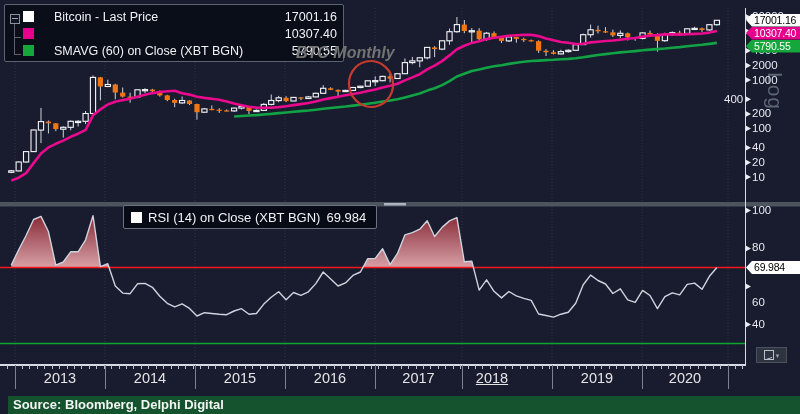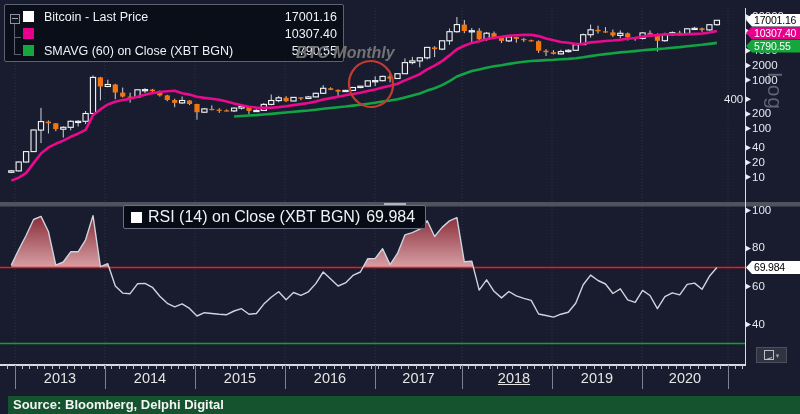--- a/index.html
+++ b/index.html
@@ -10,32 +10,32 @@
   
   .legend-main{position:absolute;left:4px;top:4px;width:340px;height:58px;
     background:rgba(9,13,24,0.92);border:1px solid #5a6372;border-radius:2px;
     box-sizing:border-box;z-index:6;}
   .tree{position:absolute;left:5px;top:6px;width:12px;height:46px;}
   .tbox{position:absolute;left:0;top:3px;width:8px;height:8px;border:1px solid #8a92a2;background:#11141f;}
   .tbox::after{content:"";position:absolute;left:1px;right:1px;top:3px;height:1px;background:#9aa2b2;}
   .tlv{position:absolute;left:4px;top:13px;width:1px;height:31px;background:#5a6272;}
   .tlh{position:absolute;left:5px;width:6px;height:1px;background:#5a6272;}
   .rows{position:absolute;left:18px;top:3px;right:6px;}
-  .lrow{display:flex;align-items:center;height:17px;gap:10px;color:#f0f2f6;
+  .lrow{display:flex;align-items:center;height:17px;gap:20px;color:#f0f2f6;
         font-size:12.5px;white-space:nowrap;}
   .sw{width:11px;height:11px;flex:0 0 11px;}
   .lval{margin-left:auto;}
   
   .annotation{position:absolute;left:296px;top:16px;z-index:6;
     color:#737373;font-size:16px;font-weight:bold;font-style:italic;line-height:21px;margin-top:26px;}
   
   .rsi-legend{position:absolute;left:123px;top:205px;height:24px;z-index:6;
     background:rgba(7,10,19,0.92);border:1px solid #6a7280;border-radius:2px;
     display:flex;align-items:center;gap:6px;padding:0 10px 0 7px;
-    color:#f0f2f6;font-size:16px;white-space:nowrap;box-sizing:border-box;}
+    color:#f0f2f6;font-size:13px;white-space:nowrap;box-sizing:border-box;}
   
   .tag{position:absolute;left:746px;width:54px;height:13px;line-height:13px;
     font-size:10.5px;letter-spacing:-0.2px;padding-left:8px;box-sizing:border-box;
     clip-path:polygon(11% 0,100% 0,100% 100%,11% 100%,0 50%);z-index:5;}
   .tag-last{top:13.5px;background:#ffffff;color:#000;}
   .tag-ma12{top:26.5px;background:#e6008c;color:#fff;}
   .tag-ma60{top:39.5px;background:#15a73c;color:#fff;}
   .tag-rsi{top:261px;background:#ffffff;color:#000;}
   
   .ticklabels{position:absolute;left:0;top:0;width:800px;height:414px;pointer-events:none;z-index:3;}
@@ -479,28 +479,28 @@
       <div class="ptick" style="left: 752px; top: 58.9px;">2000</div>
       <div class="ptick" style="left: 752px; top: 73.5px;">1000</div>
       <div class="ptick" style="left: 724px; top: 92.8001px;">400</div>
       <div class="ptick" style="left: 752px; top: 107.4px;">200</div>
       <div class="ptick" style="left: 752px; top: 122px;">100</div>
       <div class="ptick" style="left: 752px; top: 141.3px;">40</div>
       <div class="ptick" style="left: 752px; top: 155.9px;">20</div>
       <div class="ptick" style="left: 752px; top: 170.5px;">10</div>
       <div class="ptick" style="left: 752px; top: 204px;">100</div>
       <div class="ptick" style="left: 752px; top: 241px;">80</div>
-      <div class="ptick" style="left: 752px; top: 280px; text-align: right;">60</div>
+      <div class="ptick" style="left: 752px; top: 296px; text-align: right;">60</div>
       <div class="ptick" style="left: 752px; top: 318px;">40</div>
       <div class="ylabel" style="left: 28px; top: 370px; width: 64px;">2013</div>
       <div class="ylabel" style="left: 118px; top: 370px; width: 64px;">2014</div>
       <div class="ylabel" style="left: 208px; top: 370px; width: 64px;">2015</div>
       <div class="ylabel" style="left: 298px; top: 370px; width: 64px;">2016</div>
       <div class="ylabel" style="left: 386.5px; top: 370px; width: 64px;">2017</div>
-      <div class="ylabel" style="left: 482px; top: 370px; width: 64px; text-decoration: underline;">2018</div>
+      <div class="ylabel" style="left: 460px; top: 370px; width: 64px; text-decoration: underline;">2018</div>
       <div class="ylabel" style="left: 565px; top: 370px; width: 64px;">2019</div>
       <div class="ylabel" style="left: 653px; top: 370px; width: 64px;">2020</div>
     </div>
 
   <div class="log-label">Log</div>
 
   <div class="mini-btn">
     <span class="mb-ic"></span>
     <span class="mb-caret">▾</span>
   </div>

